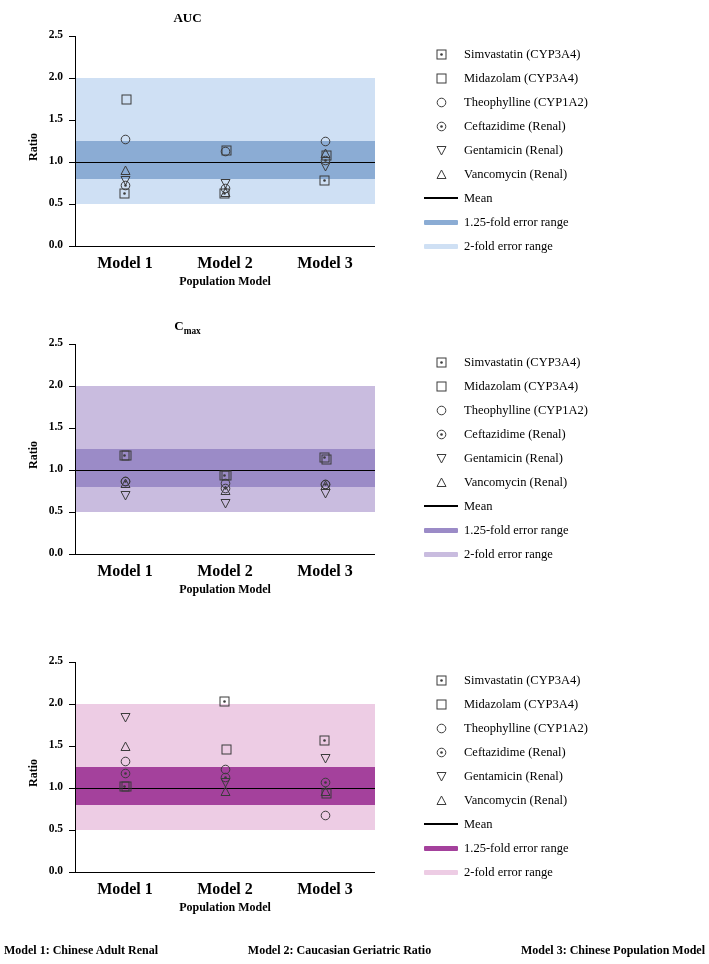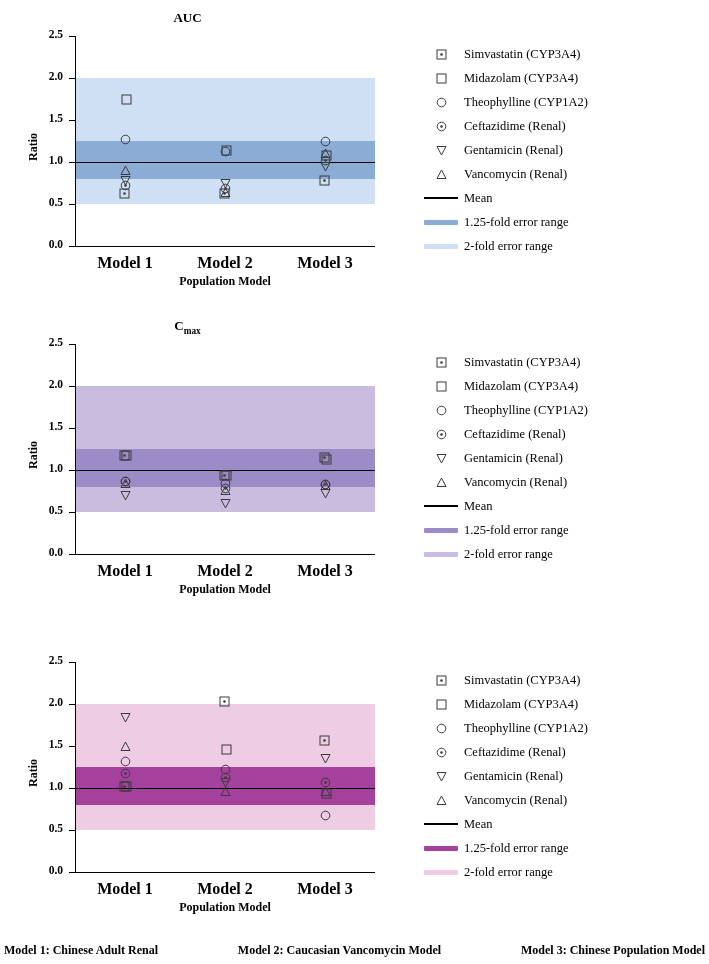--- a/index.html
+++ b/index.html
@@ -663,15 +663,15 @@
         <div class="legend-key">
           <div class="legend-swatch" style="background:#edcce4"></div>
         </div>
         <div class="legend-label">2-fold error range</div>
       </div>
     </div>
   </div>
 
 <div class="footer">
   <span>Model 1: Chinese Adult Renal</span>
-  <span>Model 2: Caucasian Vancomycin Model</span>
+  <span>Model 2: Caucasian Geriatric Ratio</span>
   <span>Model 3: Chinese Population Model</span>
 </div>
 
 </body></html>

